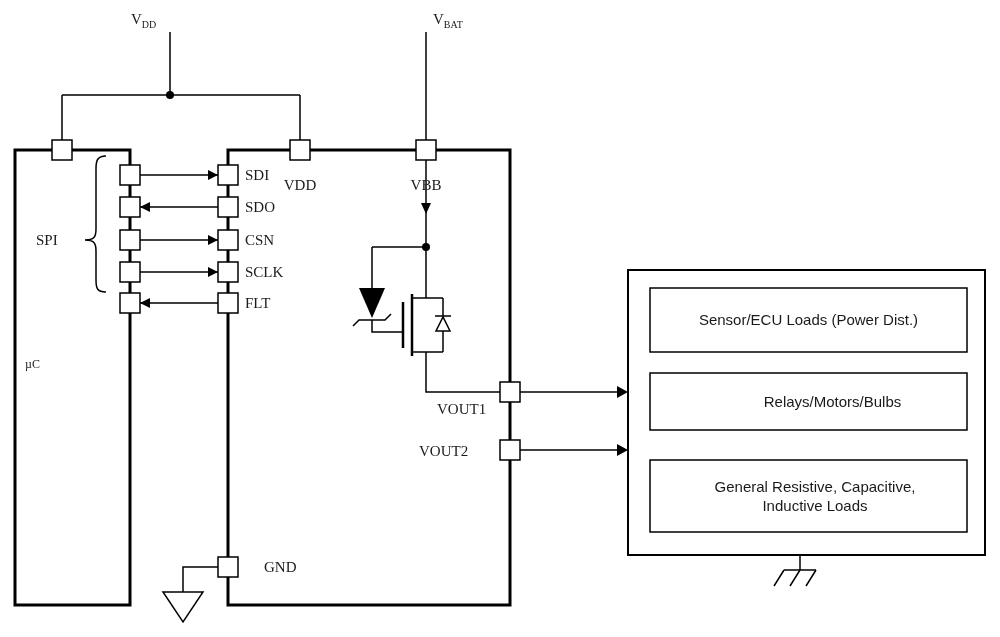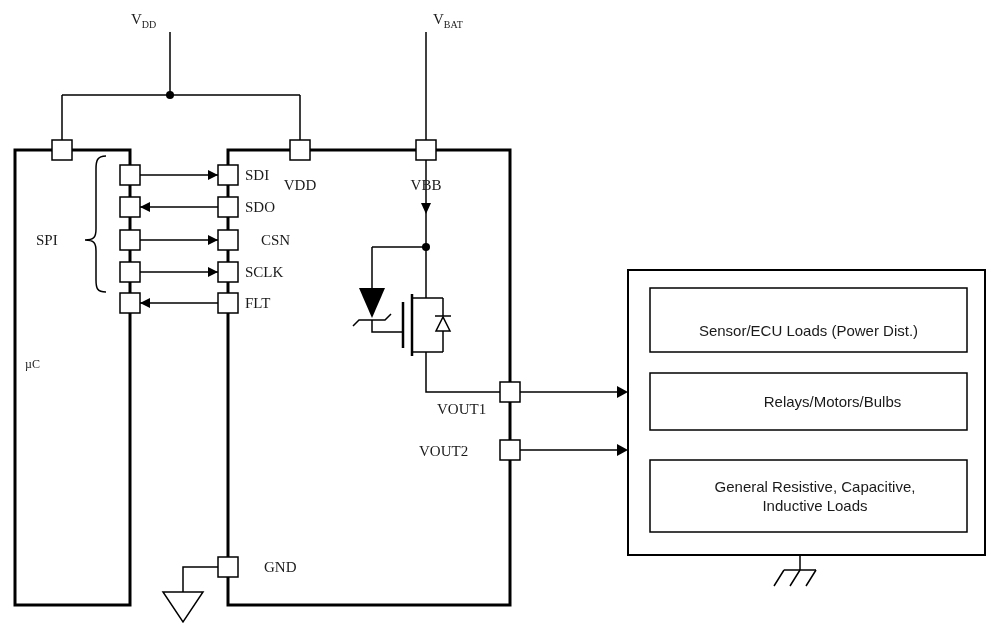--- a/index.html
+++ b/index.html
@@ -161,32 +161,32 @@
   </div>
   <div class="label" style="left:394px;top:10px;margin-left:39px;">
     <span>V</span><sub>BAT</sub>
   </div>
 
   <div class="label mcu-label" style="left:25px;top:355px;">µC</div>
   <div class="label" style="left:36px;top:231px;">SPI</div>
 
   <div class="label" style="left:245px;top:166px;">SDI</div>
   <div class="label" style="left:245px;top:198px;">SDO</div>
-  <div class="label" style="left:245px;top:231px;margin-left:16px;">CSN</div>
+  <div class="label" style="left:245px;top:231px;">CSN</div>
   <div class="label" style="left:245px;top:263px;">SCLK</div>
   <div class="label" style="left:245px;top:294px;text-align:center;">FLT</div>
 
   <div class="label center" style="left:270px;top:176px;width:60px;">VDD</div>
   <div class="label center" style="left:396px;top:176px;width:60px;">VBB</div>
 
   <div class="label" style="left:437px;top:400px;">VOUT1</div>
   <div class="label" style="left:419px;top:442px;">VOUT2</div>
   <div class="label" style="left:246px;top:558px;margin-left:18px;">GND</div>
 
-  <div class="loadtext" style="left:650px;top:288px;width:317px;height:84px;">
+  <div class="loadtext" style="left:650px;top:288px;width:317px;height:62px;">
     <span>Sensor/ECU Loads (Power Dist.)</span>
   </div>
   <div class="loadtext" style="left:674px;top:373px;width:317px;height:57px;">
     <span>Relays/Motors/Bulbs</span>
   </div>
   <div class="loadtext" style="left:650px;top:460px;width:330px;height:72px;">
     <span>General Resistive, Capacitive,</span>
     <span>Inductive Loads</span>
   </div>
 

